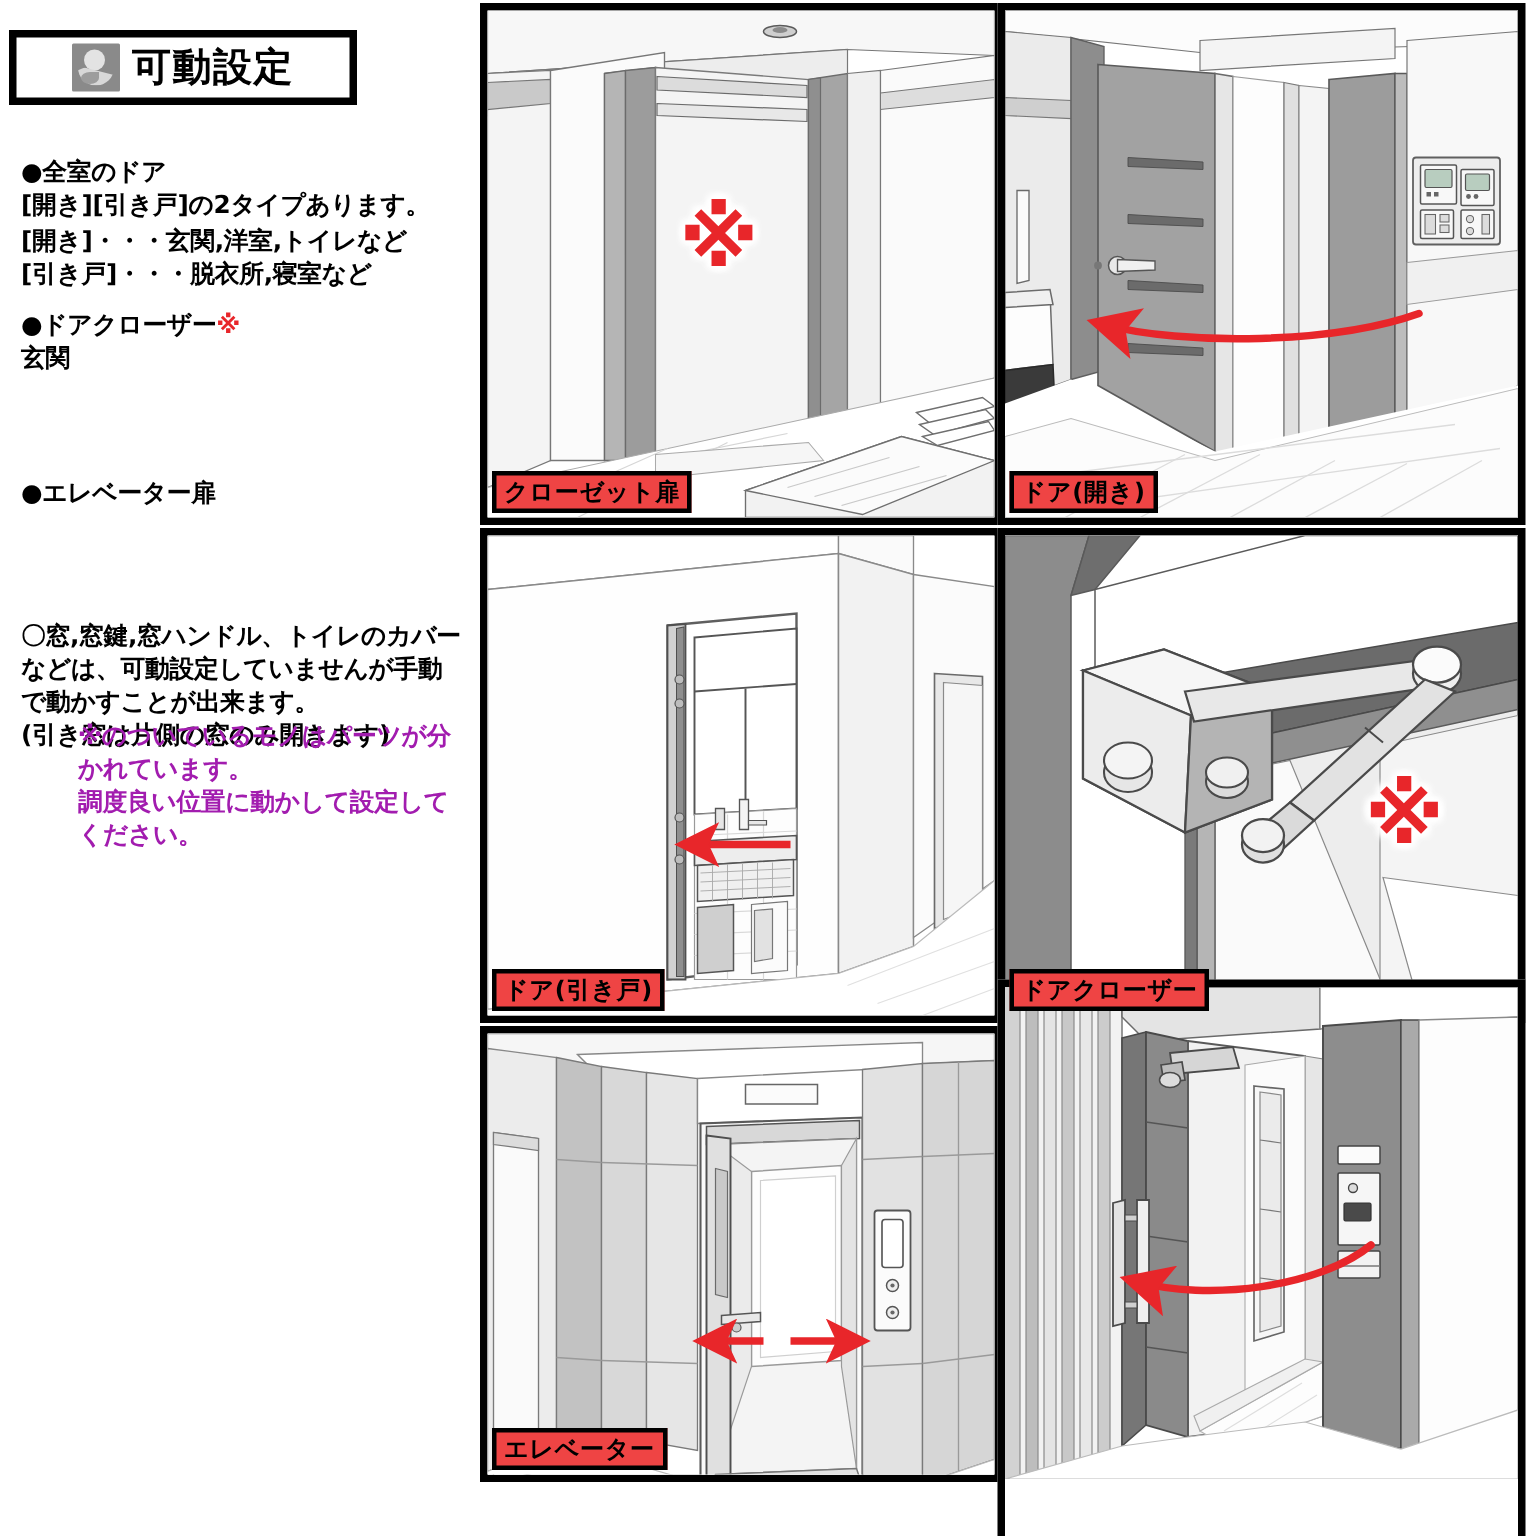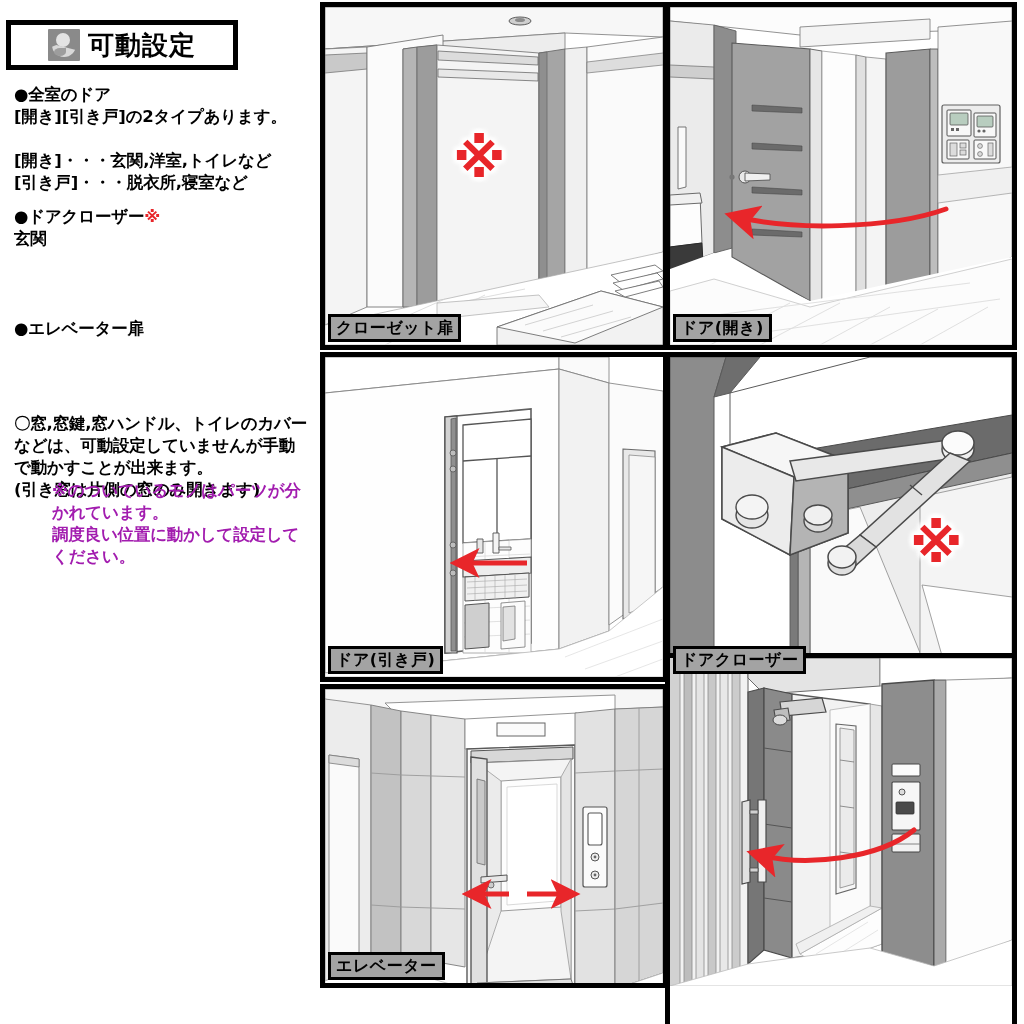--- a/index.html
+++ b/index.html
@@ -45,21 +45,21 @@
     font-size:26px;font-weight:bold;color:#000;
     letter-spacing:1px;line-height:1;
     font-family:"DejaVu Sans","Liberation Sans",sans-serif;
   }
   .body-text{
     position:absolute;left:14px;
     font-size:16.5px;line-height:22px;color:#000;font-weight:bold;
     letter-spacing:-0.2px;white-space:pre-wrap;
     font-family:"DejaVu Sans","Liberation Sans",sans-serif;
   }
-  .blk-a{top:84px;}
+  .blk-a{top:104px;}
   .blk-b{top:150px;}
   .blk-c{top:206px;}
   .blk-d{top:262px;}
   .blk-e{top:318px;}
   .blk-f{top:374px;margin-top:39px;}
   .blk-g{top:480px;color:#a21caf;margin-left:38px;}
   .red-mark{color:#e8262a;}
 
   
   #grid{
@@ -76,21 +76,21 @@
   .p-tr{left:345px; top:2px;   width:352px;height:348px;}
   .p-ml{left:0px;   top:352px; width:348px;height:330px;text-align:center;}
   .p-mr{left:345px; top:352px; width:352px;height:330px;}
   .p-bl{left:0px;   top:684px; width:348px;height:304px;}
   .p-br{left:345px; top:653px; width:352px;height:416px;}
 
   .scene{position:absolute;inset:0;background:#ffffff;}
 
   .caption{
     position:absolute;left:3px;bottom:3px;
-    border:3px solid #000;background:#a3a3a3;
+    border:3px solid #000;background:#ef4444;
     padding:1px 5px 2px 5px;
     font-size:16px;font-weight:bold;color:#000;
     letter-spacing:0.5px;line-height:19px;
     white-space:nowrap;z-index:40;
     font-family:"DejaVu Sans","Liberation Sans",sans-serif;
   }
 
   
   .kome{
     position:absolute;z-index:30;

